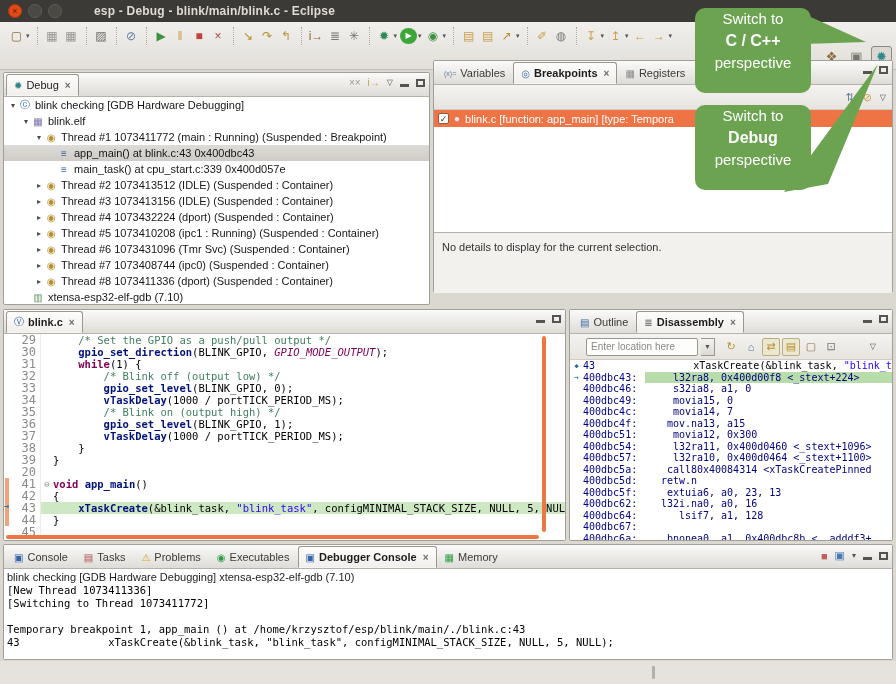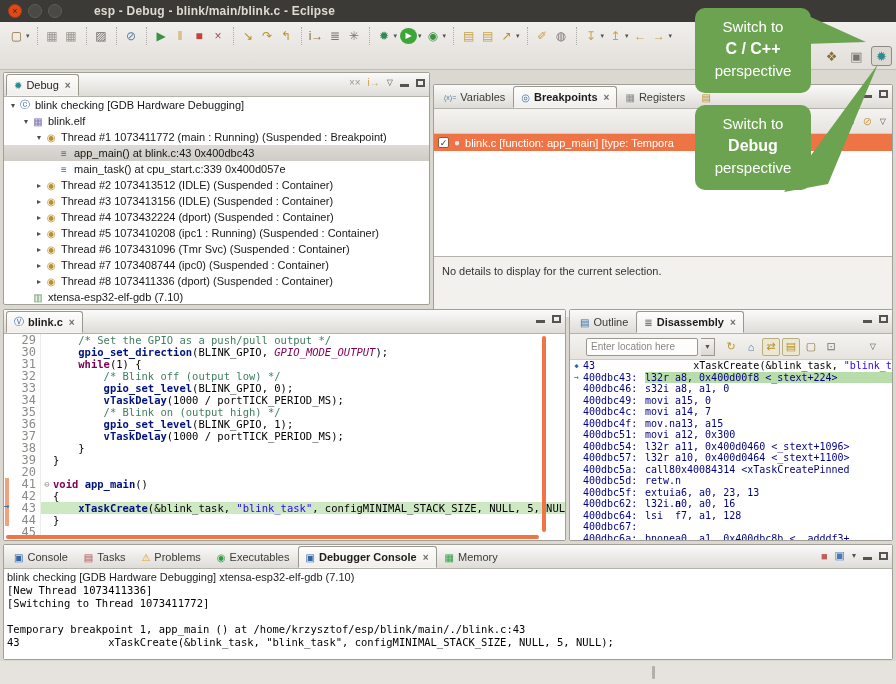--- a/index.html
+++ b/index.html
@@ -104,35 +104,35 @@
     justify-content:center; font-size:11px; border:1px solid transparent; }
   .dicon.pressed { background:#ece7d0; border:1px solid #b9ae82; border-radius:2px; }
   .dis-content { height:180px; overflow:hidden; background:#fff;
     font-family:"DejaVu Sans Mono", monospace; font-size:10px; }
   .drow { height:11.5px; display:flex; align-items:center; white-space:nowrap; }
   .dmark { width:13px; flex:none; font-size:8px; color:#2e8b8b; font-weight:bold; text-align:center;}
   .dmark .srcmark { color:#3465a4; font-size:7px; }
   .daddr { width:62px; flex:none; color:#00008b; }
   .dbody { flex:1; display:flex; height:11.5px; align-items:center; }
   .drow.cur .dbody { background:#b9dcab; }
-  .dmn { width:30px; flex:none; color:#000080; }
+  .dmn { width:52px; flex:none; color:#000080;text-align:right; }
   .dops { color:#000080; white-space:pre; }
   .dsrc { color:#000; white-space:pre; }
 
   
   .con-content { height:90px; background:#fff; overflow:hidden; padding:2px 3px; }
   .con-title { font-size:11px; color:#222; margin-bottom:1px; }
   .con-line { font-family:"DejaVu Sans Mono", monospace; font-size:10.5px;
     color:#000; white-space:pre; line-height:13px; }
 
   
   .wedges { position:absolute; left:0; top:0; width:896px; height:684px;
     pointer-events:none; z-index:40; }
   .callout { position:absolute; width:116px; height:85px; background:#6ca350;
-    border-radius:10px; color:#fff; text-align:center; z-index:41; padding-top:8px; }
+    border-radius:10px; color:#fff; text-align:center; z-index:41; }
   .callout .cl { font-size:15px; line-height:22px; }
   .callout .cl.b { font-weight:bold; font-size:16px; }
 
   
   .bottom-strip { position:absolute; left:0; top:661px; width:896px; height:23px; background:#e6e3de; }
   .sash-handle { position:absolute; left:652px; top:666px; width:3px; height:13px;
     background:#b3b0aa; border-radius:1px; }
 </style>
 </head>
 <body>
@@ -300,21 +300,21 @@
           <span>Thread #8 1073411336 (dport) (Suspended : Container)</span>
         </div>
         <div class="trow" style="padding-left: 17px;">
           <span class="twist"></span>
           <span class="nicon" style="color: rgb(106, 154, 106);">▥</span>
           <span>xtensa-esp32-elf-gdb (7.10)</span>
         </div>
       </div>
   </div>
 
-  <div class="panel" style="left:433px; top:84px; width:460px; height:233px;">
+  <div class="panel" style="left:433px; top:60px; width:460px; height:233px;">
     <div class="tabbar" id="bp-tabbar">
         <div class="tab">
           <span class="tabicon" style="color: rgb(95, 127, 159); font-size: 7px;">(x)=</span>
           <span>Variables</span>
         </div>
         <div class="tab active">
           <span class="tabicon" style="color: rgb(59, 110, 165);">◎</span>
           <span style="font-weight: bold;">Breakpoints</span>
           <span class="tclose">×</span>
         </div>

